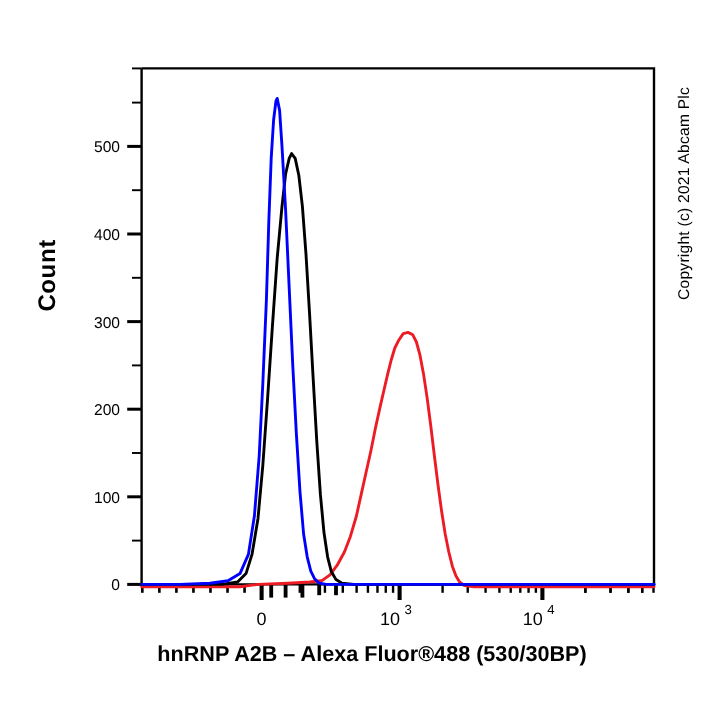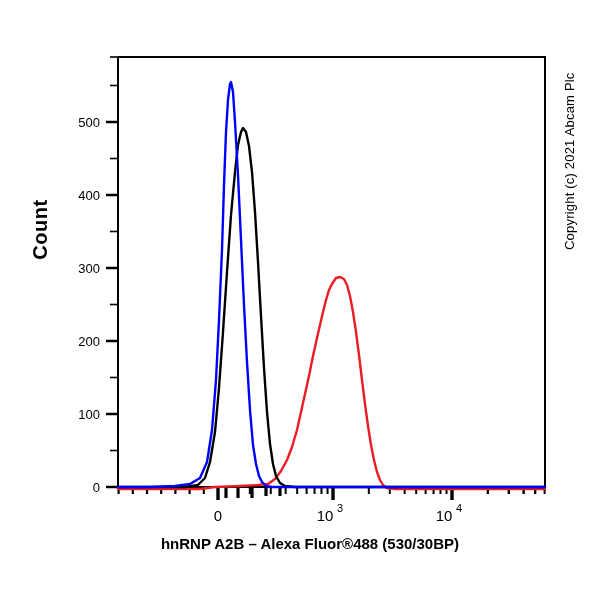--- a/index.html
+++ b/index.html
@@ -41,21 +41,21 @@
     color: #000000;
     letter-spacing: 0.5px;
     white-space: nowrap;
   }
   .chart-title {
     position: absolute;
     left: 60px;
     top: 535px;
     width: 500px;
     text-align: center;
-    font-size: 15px;
+    font-size: 18px;
     font-weight: bold;
     color: #000000;
     white-space: nowrap;
   }
   .copyright {
     position: absolute;
     left: 562px;
     top: 250px;
     transform: rotate(-90deg);
     transform-origin: 0 0;

